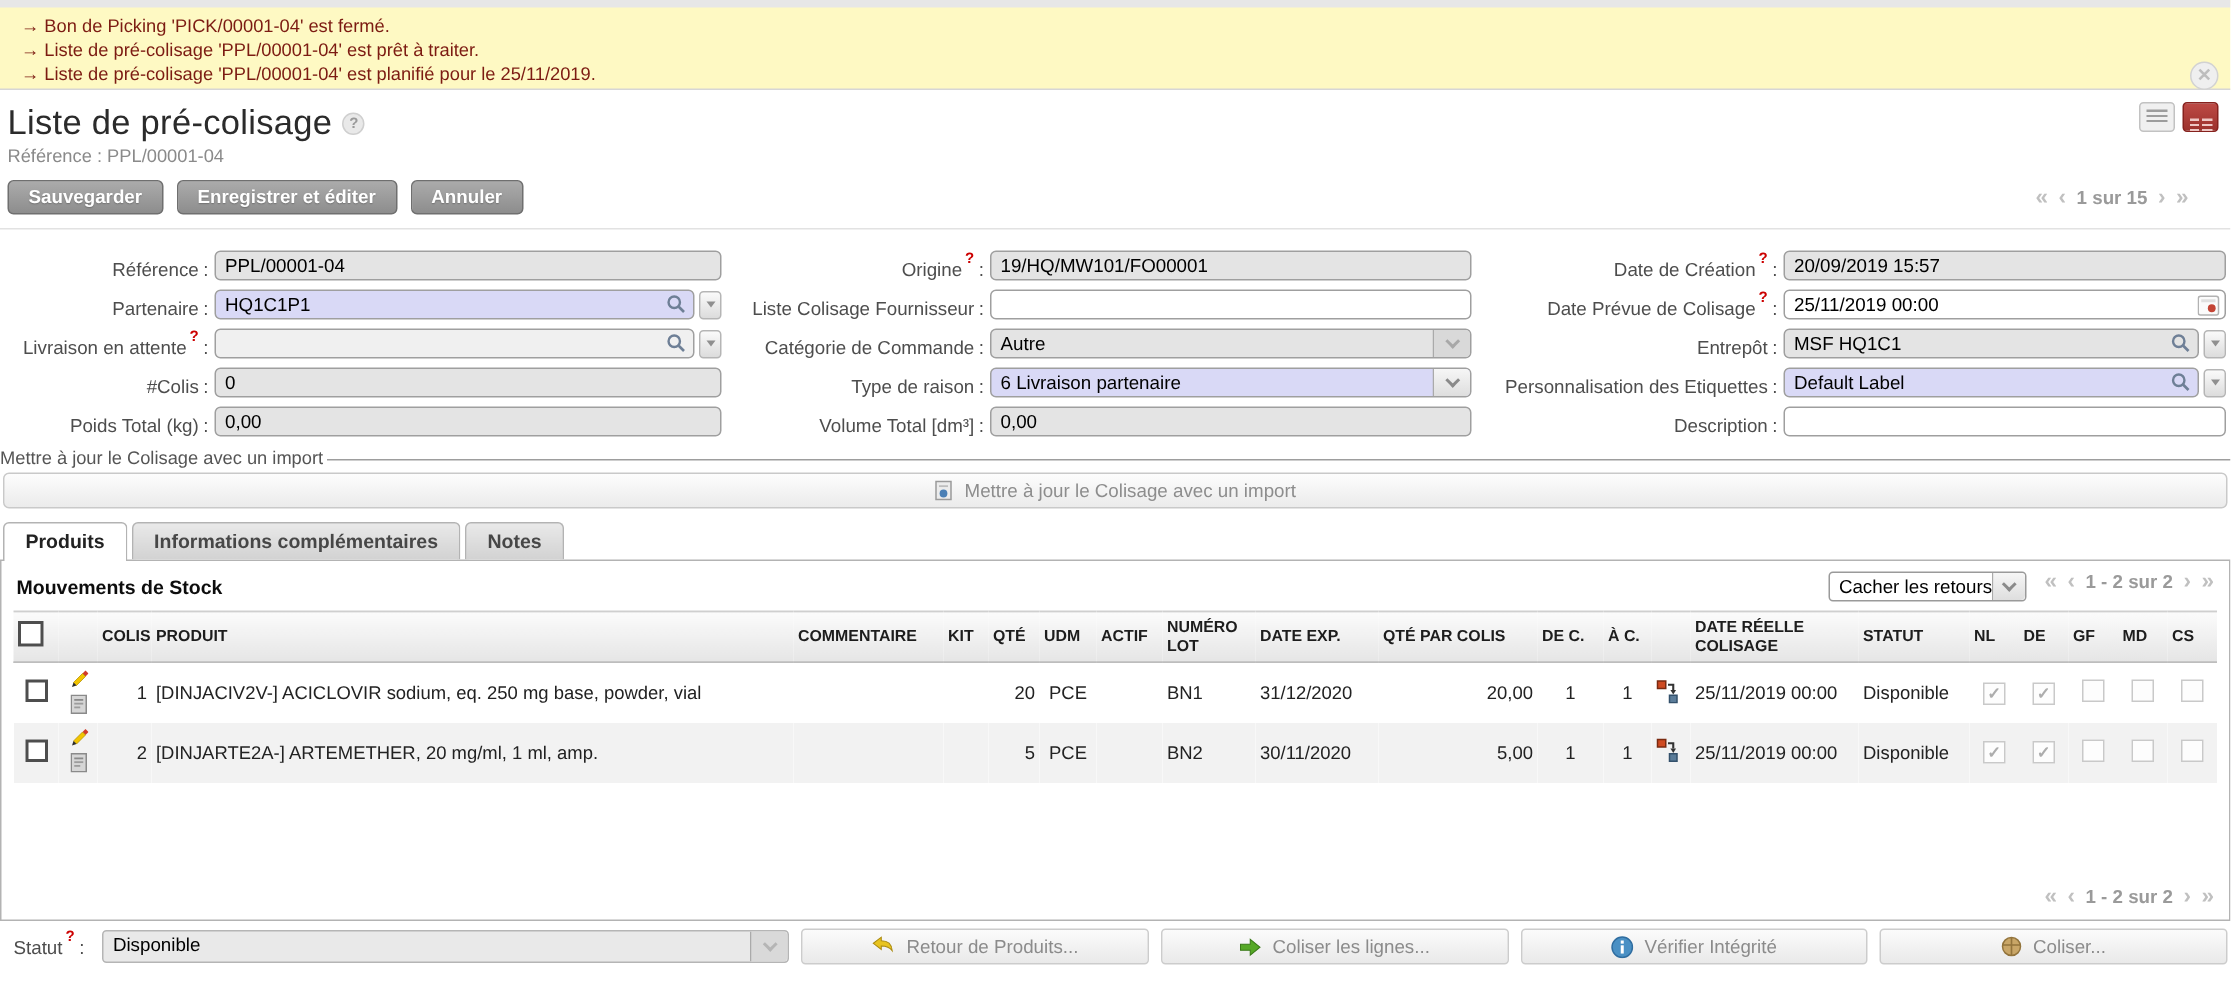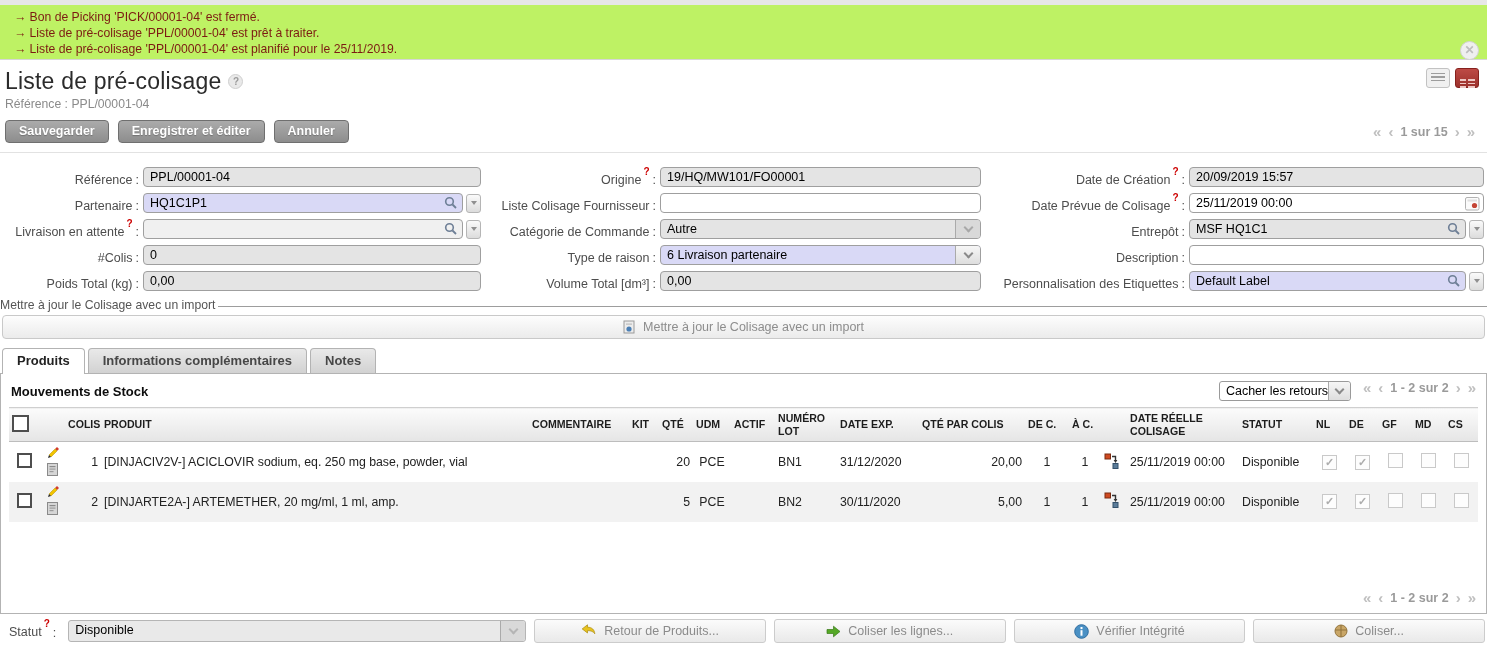--- a/index.html
+++ b/index.html
@@ -3,21 +3,21 @@
 <meta charset="utf-8">
 <style>
   * { box-sizing: border-box; }
   html,body { margin:0; padding:0; }
   body {
     width:1487px; height:657px; overflow:hidden;
     font-family:"Liberation Sans", sans-serif; font-size:12px; color:#333; background:#fff;
   }
 
   
-  .notif { position:relative; background:#bef264; border-top:5px solid #e7e7e7;
+  .notif { position:relative; background:#fef9c3; border-top:5px solid #e7e7e7;
            border-bottom:1px solid #d6d6d6; padding:4px 40px 3px 14px; height:60px; }
   .notif-line { color:#7c1b12; line-height:16px; font-size:12.2px; white-space:nowrap; }
   .notif-close { position:absolute; right:8px; top:36px; width:19px; height:19px; border-radius:50%;
                  background:#efefef; border:1px solid #d2d2d2; color:#bdbdbd; font-weight:bold;
                  font-size:12px; line-height:17px; text-align:center; cursor:pointer; }
 
   
   .hdr { position:relative; padding:8px 8px 0 5px; }
   .page-title { font-size:23px; color:#2b2b2b; display:inline; letter-spacing:.2px; }
   .help-circle { display:inline-block; width:15px; height:15px; border-radius:50%; background:#e9e9e9;
@@ -28,21 +28,21 @@
   .vicon { width:24px; height:20px; border-radius:3px; display:flex; align-items:center; justify-content:center; cursor:pointer; }
   .vicon.list { background:#f0f0f0; border:1px solid #c2c2c2; }
   .vicon.list .lines { width:14px; height:10px;
       background:repeating-linear-gradient(to bottom,#9d9d9d 0 1.5px,transparent 1.5px 3.5px); }
   .vicon.form { background:linear-gradient(#bd4a45,#9c312c); border:1px solid #86211d; }
   .vicon.form .grid { width:15px; height:10px; display:flex; gap:2px; }
   .vicon.form .grid div { flex:1;
       background:repeating-linear-gradient(to bottom,#eec7c4 0 1.5px,transparent 1.5px 3.5px); }
 
   
-  .toolbar { display:flex; align-items:center; margin-top:9px; padding:0 12px 9px 5px; border-bottom:1px solid #e2e2e2; }
+  .toolbar { display:flex; align-items:center; margin-top:9px; padding:0 28px 9px 5px; border-bottom:1px solid #e2e2e2; }
   .tb-btn { background:linear-gradient(#ababab,#8d8d8d); border:1px solid #6f6f6f; border-radius:4px;
             color:#fff; font-weight:bold; font-size:12.5px; padding:3px 13px 4px; margin-right:9px;
             text-shadow:0 1px 1px rgba(0,0,0,.25); cursor:pointer; }
   .pager { margin-left:auto; display:flex; align-items:center; gap:7px; color:#9a9a9a;
            font-weight:bold; font-size:12.5px; }
   .pager .arr { color:#c0c0c0; font-size:15px; font-weight:bold; cursor:pointer; line-height:12px; }
 
   
   .form { display:flex; padding:13px 0 2px 0; }
   .fcol { display:flex; flex-direction:column; gap:5px; }
@@ -273,37 +273,37 @@
         <span class="mag"><svg width="13" height="13">
               <circle cx="5.5" cy="5.5" r="3.8" fill="none" stroke="#6e7f96" stroke-width="1.6"></circle>
               <line x1="8.5" y1="8.5" x2="12" y2="12" stroke="#6e7f96" stroke-width="1.8"></line>
             </svg></span>
         <span class="dd-mini">
             <span class="tri"></span>
           </span>
       </div>
     </div>
     <div class="frow">
-      <span class="flabel"><span>Description</span><span class="fcolon">:</span></span>
-      <div class="ibox">
-          <div class="val"></div>
-        </div>
-    </div>
-    <div class="frow">
       <span class="flabel"><span>Personnalisation des Etiquettes</span><span class="fcolon">:</span></span>
       <div class="ibox lookup with-dd">
         <div class="val lav">Default Label</div>
         <span class="mag"><svg width="13" height="13">
               <circle cx="5.5" cy="5.5" r="3.8" fill="none" stroke="#6e7f96" stroke-width="1.6"></circle>
               <line x1="8.5" y1="8.5" x2="12" y2="12" stroke="#6e7f96" stroke-width="1.8"></line>
             </svg></span>
         <span class="dd-mini">
             <span class="tri"></span>
           </span>
       </div>
+    </div>
+    <div class="frow">
+      <span class="flabel"><span>Description</span><span class="fcolon">:</span></span>
+      <div class="ibox">
+          <div class="val"></div>
+        </div>
     </div>
   </div>
 </div>
 
 <div class="legend-row">
   <span>Mettre à jour le Colisage avec un import</span>
     <div class="line"></div>
 </div>
 <button class="import-btn">
   <span style="display:inline-flex;">

